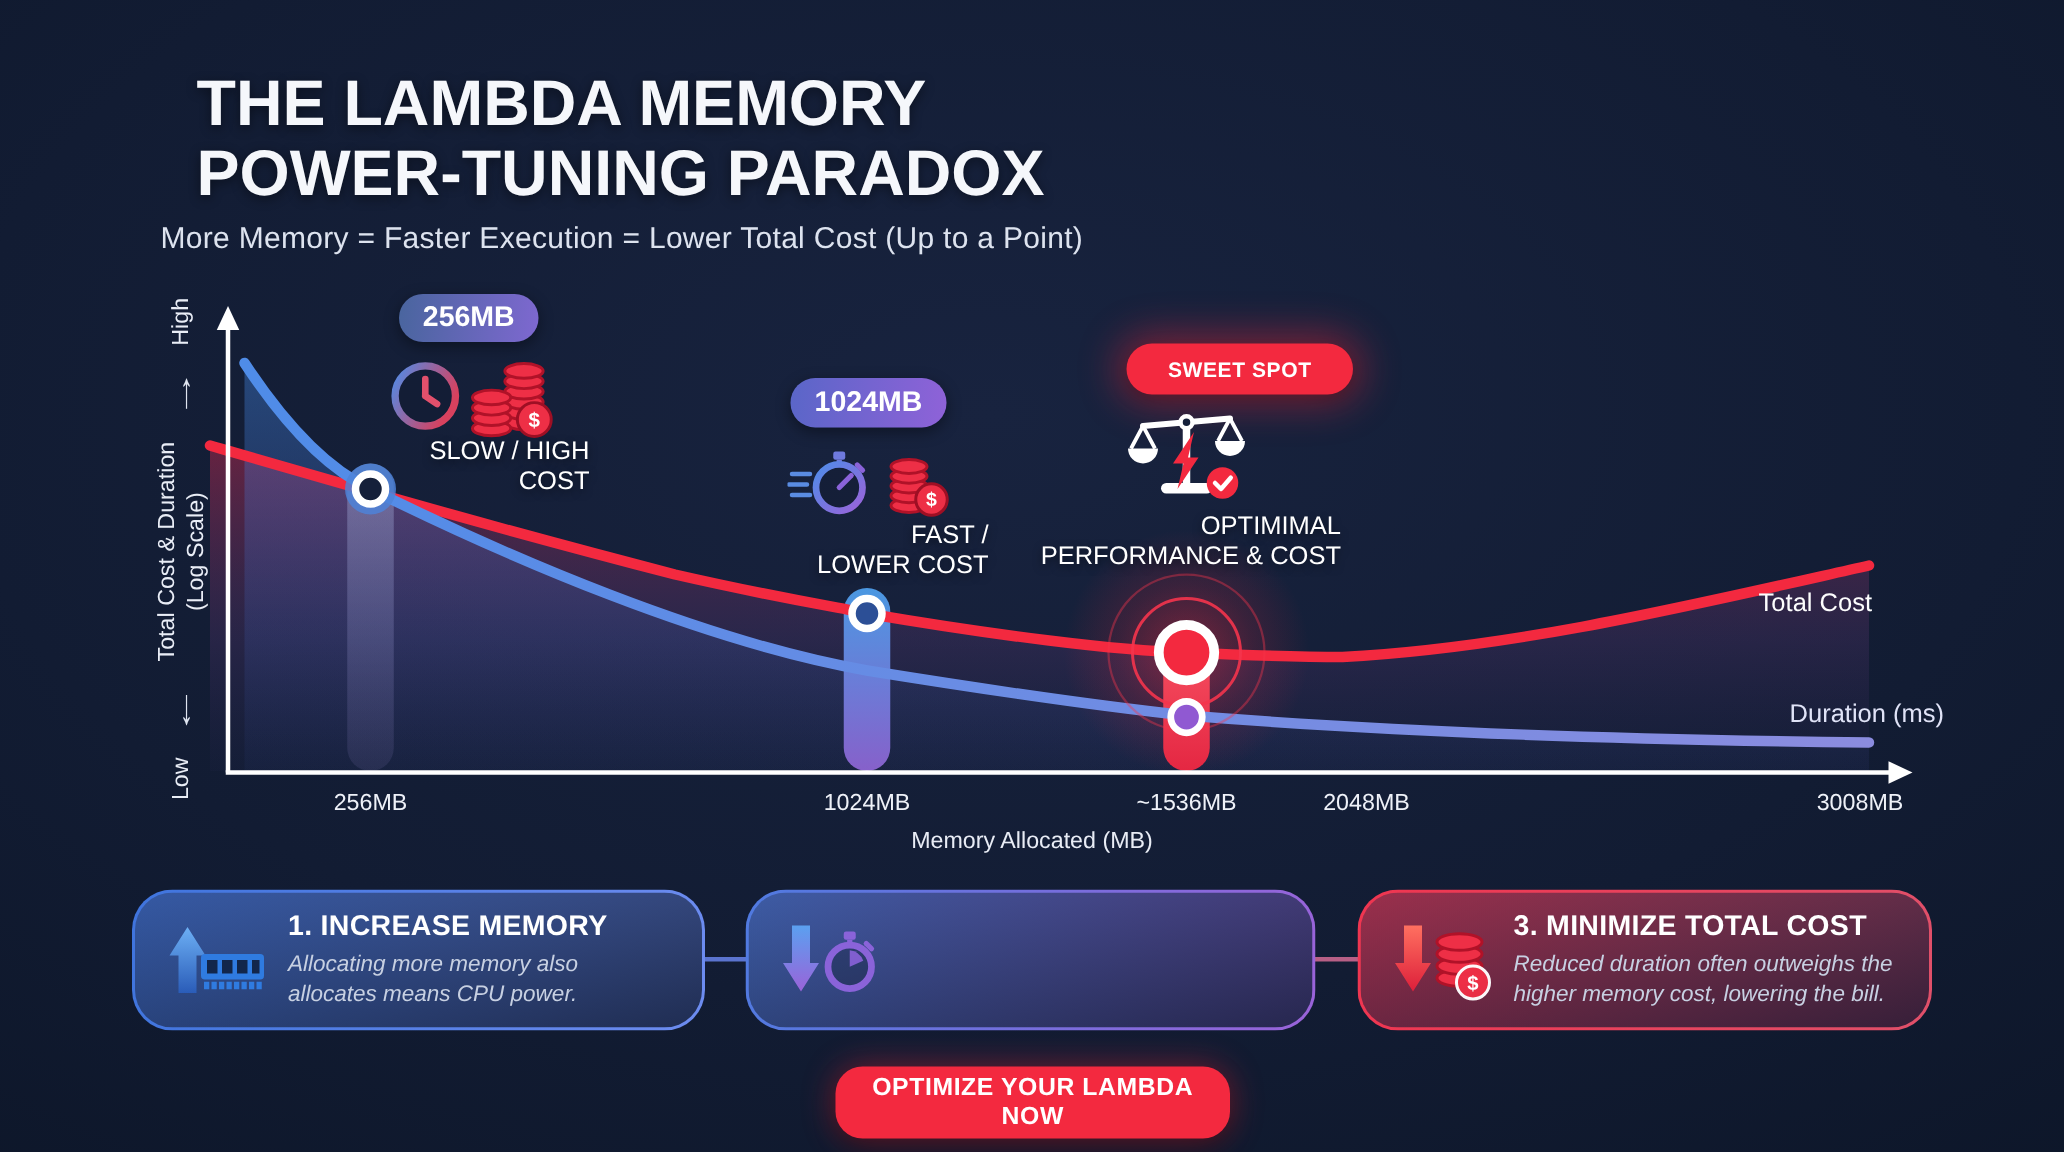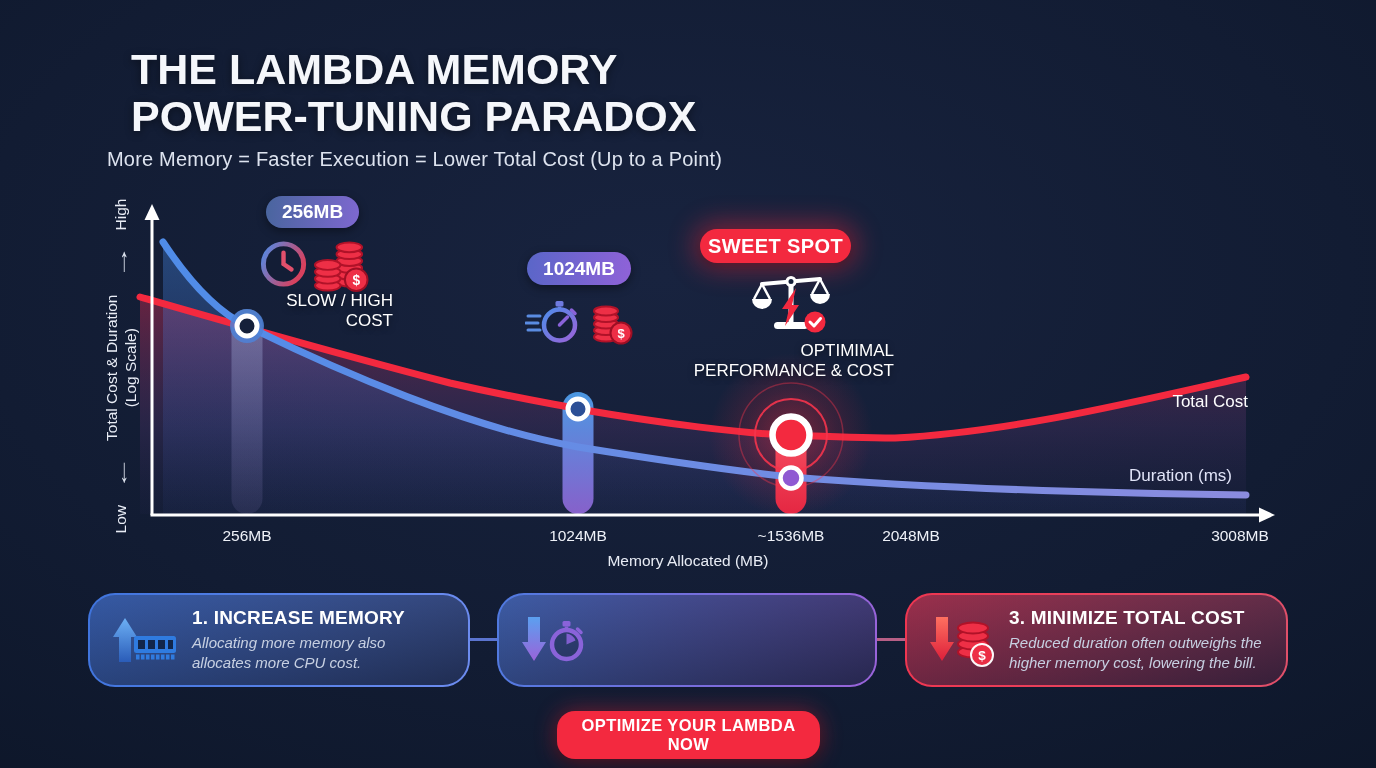--- a/index.html
+++ b/index.html
@@ -19,35 +19,35 @@
   .ywrap{left:121px;top:366px;width:0;height:0;}
   .yinner{position:absolute;transform:translate(-50%,-50%) rotate(-90deg);white-space:nowrap;display:flex;align-items:center;gap:14px;color:#e9edf6;}
   .yends{font-size:15.5px;}
   .yarrow{font-size:18px;display:inline-block;transform:scaleX(1.9);margin:0 9px;color:#dfe5f0;}
   .ymain{text-align:center;font-size:15.5px;line-height:19px;}
 
   
   .pill{border-radius:17px;display:flex;align-items:center;justify-content:center;color:#fff;font-weight:700;}
   .pill-256{left:266px;top:196px;width:93px;height:32px;font-size:19px;background:linear-gradient(95deg,#49659e,#7e68d0);box-shadow:0 3px 10px rgba(0,0,0,.4);}
   .pill-1024{left:527px;top:252px;width:104px;height:33px;font-size:19px;background:linear-gradient(95deg,#5a66c8,#8f62d8);box-shadow:0 3px 10px rgba(0,0,0,.4);}
-  .pill-sweet{left:700px;top:229px;width:151px;height:34px;font-size:20px;letter-spacing:.4px;background:#f3293f;box-shadow:0 0 26px 6px rgba(243,41,63,.45),0 3px 10px rgba(0,0,0,.4);}
+  .pill-sweet{left:751px;top:229px;width:151px;height:34px;font-size:14px;letter-spacing:.4px;background:#f3293f;box-shadow:0 0 26px 6px rgba(243,41,63,.45),0 3px 10px rgba(0,0,0,.4);}
 
   .iconrow{display:flex;align-items:center;justify-content:center;}
   .icons-256{left:258px;top:236px;width:112px;height:56px;gap:4px;}
   .icons-1024{left:522px;top:295px;width:114px;height:52px;gap:5px;}
   .icon-sweet{left:748px;top:266px;width:86px;height:74px;}
 
   .caption{color:#fff;font-weight:400;font-size:17px;line-height:20px;text-align:right;text-shadow:0 2px 6px rgba(0,0,0,.5);}
   .cap-256{left:233px;top:291px;width:160px;}
   .cap-1024{left:499px;top:347px;width:160px;}
   .cap-sweet{left:689px;top:341px;width:205px;}
 
   .legend{font-size:17px;text-align:right;width:158px;}
   .leg-cost{left:1090px;top:348px;color:#fdfdfe;margin-top:44px;}
-  .leg-dur{left:1074px;top:466px;color:#e0e3f7;}
+  .leg-dur{left:1138px;top:466px;color:#e0e3f7;}
 
   .tick{top:527px;width:100px;text-align:center;color:#eef1f8;font-size:15.5px;}
   .xlabel{left:588px;top:552px;width:200px;text-align:center;color:#e8ecf5;font-size:15.5px;}
 
   
   .card{top:593px;height:94px;border:2px solid transparent;border-radius:27px;display:flex;align-items:center;padding:0 16px 0 14px;box-sizing:border-box;gap:14px;}
   .card1{left:88px;width:382px;background:linear-gradient(165deg,rgba(43,62,106,.50),rgba(18,28,54,.85)) padding-box,linear-gradient(100deg,#3f74dd,#6d8cf0) border-box;}
   .card2{left:497px;width:380px;background:linear-gradient(165deg,rgba(43,62,106,.50),rgba(18,28,54,.85)) padding-box,linear-gradient(100deg,#4f7ae0,#9a63d9) border-box;}
   .card3{left:905px;width:383px;background:linear-gradient(165deg,rgba(52,40,70,.45),rgba(24,22,48,.85)) padding-box,linear-gradient(100deg,#ef3550,#e0506a) border-box;}
   .card-title{color:#fff;font-weight:700;font-size:19px;letter-spacing:.2px;margin-bottom:4px;}
@@ -198,20 +198,24 @@
       <g fill="#ee2f46" stroke="#b01228" stroke-width="2">
         <ellipse cx="20" cy="40" rx="12" ry="4.6"></ellipse>
           <ellipse cx="20" cy="33.5" rx="12" ry="4.6"></ellipse>
         <ellipse cx="20" cy="27" rx="12" ry="4.6"></ellipse>
           <ellipse cx="20" cy="20.5" rx="12" ry="4.6"></ellipse>
           <ellipse cx="20" cy="14" rx="12" ry="4.6"></ellipse>
       </g>
       <circle cx="35" cy="36" r="10.5" fill="#ee2f46" stroke="#9e0f24" stroke-width="2"></circle>
       <text x="35" y="40.5" text-anchor="middle" fill="#ffffff" font-size="13" font-weight="bold" font-family="Liberation Sans, sans-serif">$</text>
     </svg>
+  </div>
+  <div class="abs caption cap-1024">
+    <div>FAST /</div>
+    <div>LOWER COST</div>
   </div>
 
   <div class="abs pill pill-sweet">SWEET SPOT</div>
   <div class="abs iconrow icon-sweet">
     <svg width="86" height="74" viewBox="0 0 86 74">
       <path d="M14,18 L72,13" stroke="#ffffff" stroke-width="4" stroke-linecap="round"></path>
       <path d="M43,16 L43,57" stroke="#ffffff" stroke-width="5" stroke-linecap="round"></path>
       <rect x="26" y="56" width="34" height="7" rx="3.5" fill="#ffffff"></rect>
       <path d="M14,18 L6,33 M14,18 L22,33" stroke="#ffffff" stroke-width="2.5"></path>
       <path d="M4,33 A10,10 0 0,0 24,33 Z" fill="#ffffff"></path>
@@ -265,21 +269,21 @@
           <rect x="52" y="43.5" width="3.5" height="5"></rect>
           <rect x="57" y="43.5" width="3.5" height="5"></rect>
         <rect x="62" y="43.5" width="3.5" height="5"></rect>
           <rect x="67" y="43.5" width="3.5" height="5"></rect>
       </g>
     </svg>
     <div>
       <div class="card-title">1. INCREASE MEMORY</div>
       <div class="card-body">
         <div>Allocating more memory also</div>
-        <div>allocates more CPU cost.</div>
+        <div>allocates means CPU power.</div>
       </div>
     </div>
   </div>
 
   <div class="abs card card2">
     <svg width="74" height="58" viewBox="0 0 74 58">
       <defs>
           <linearGradient id="gArrDn2" x1="0" y1="0" x2="0" y2="1">
         <stop offset="0" stop-color="#5ba0f0"></stop>
             <stop offset="1" stop-color="#9a63d9"></stop>

